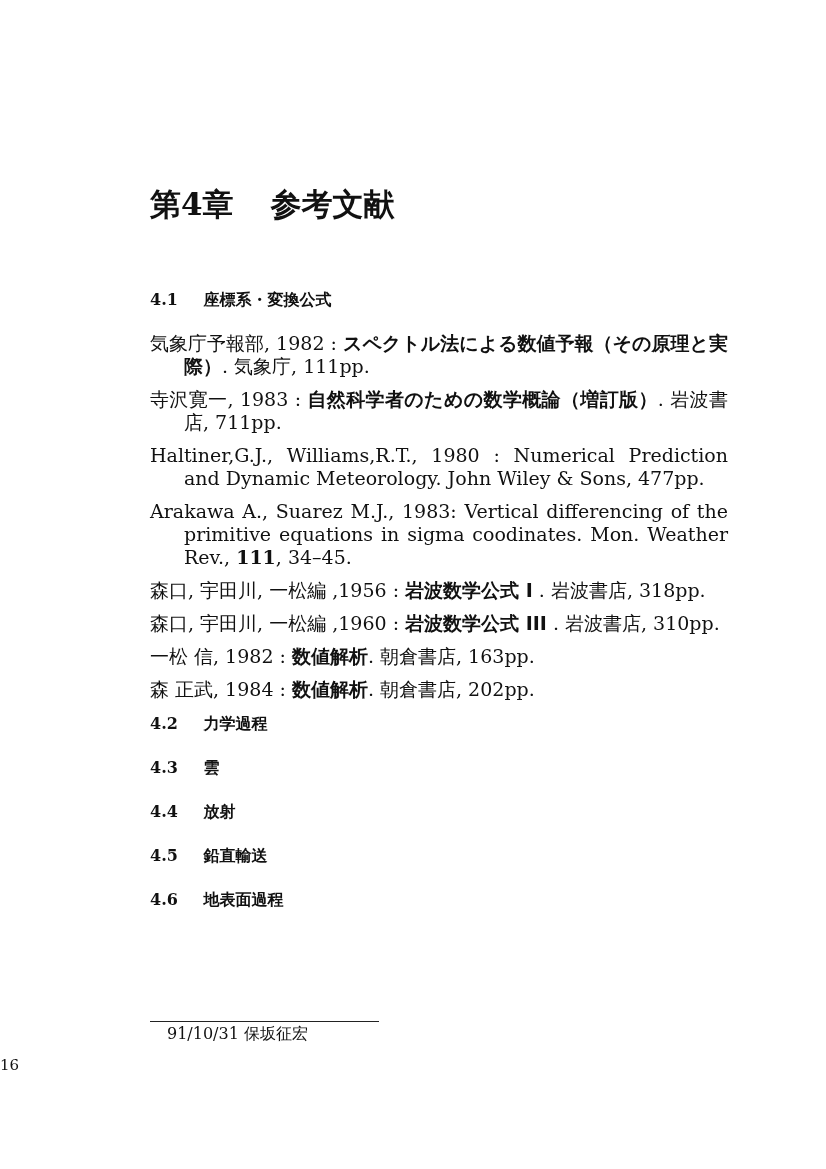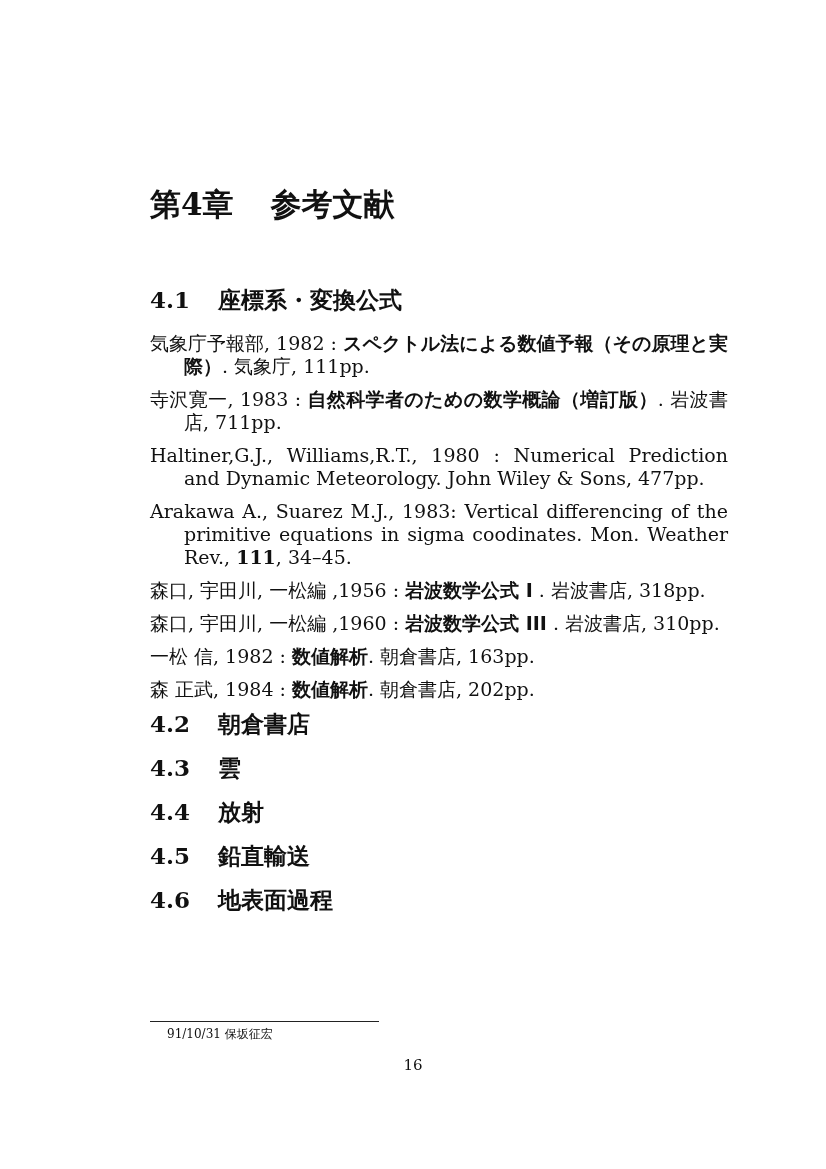--- a/index.html
+++ b/index.html
@@ -24,21 +24,21 @@
   }
   h1.chapter {
     margin: 186px 0 0 0;
     font-size: 31px;
     font-weight: bold;
     line-height: 1.2;
     white-space: nowrap;
   }
   .chapter-title { margin-left: 26px; }
   h2.section {
-    font-size: 23px;
+    font-size: 16px;
     font-weight: bold;
     line-height: 26px;
     margin: 0 0 18px 0;
     white-space: nowrap;
   }
   h2.section .sec-num {
     font-family: "DejaVu Serif", "Liberation Serif", serif;
   }
   h2.section .sec-title {
     margin-left: 20px;
@@ -67,29 +67,28 @@
     position: absolute;
     left: 150px;
     top: 1021px;
     width: 229px;
     border-top: 1px solid #222222;
   }
   .footnote {
     position: absolute;
     left: 167px;
     top: 1026px;
-    font-size: 12px;
+    font-size: 16px;
     line-height: 16px;
   }
   .pageno {
     position: absolute;
     left: 0;
     top: 1056px;
     width: 100%;
-    text-align: center;
     font-size: 15px;
   }
 </style>
 </head>
 <body>
 
 <div class="page">
   <div class="content">
 
     <h1 class="chapter">
@@ -124,21 +123,21 @@
       <p class="ref">
         <span>一松 信, 1982 : </span><span class="g">数値解析</span><span>. 朝倉書店, 163pp.</span>
       </p>
       <p class="ref">
         <span>森 正武, 1984 : </span><span class="g">数値解析</span><span>. 朝倉書店, 202pp.</span>
       </p>
     </div>
 
     <h2 class="section after-refs">
       <span class="sec-num">4.2</span>
-      <span class="sec-title">朝倉書店</span>
+      <span class="sec-title">力学過程</span>
     </h2>
     <h2 class="section">
       <span class="sec-num">4.3</span>
       <span class="sec-title">雲</span>
     </h2>
     <h2 class="section">
       <span class="sec-num">4.4</span>
       <span class="sec-title">放射</span>
     </h2>
     <h2 class="section">

